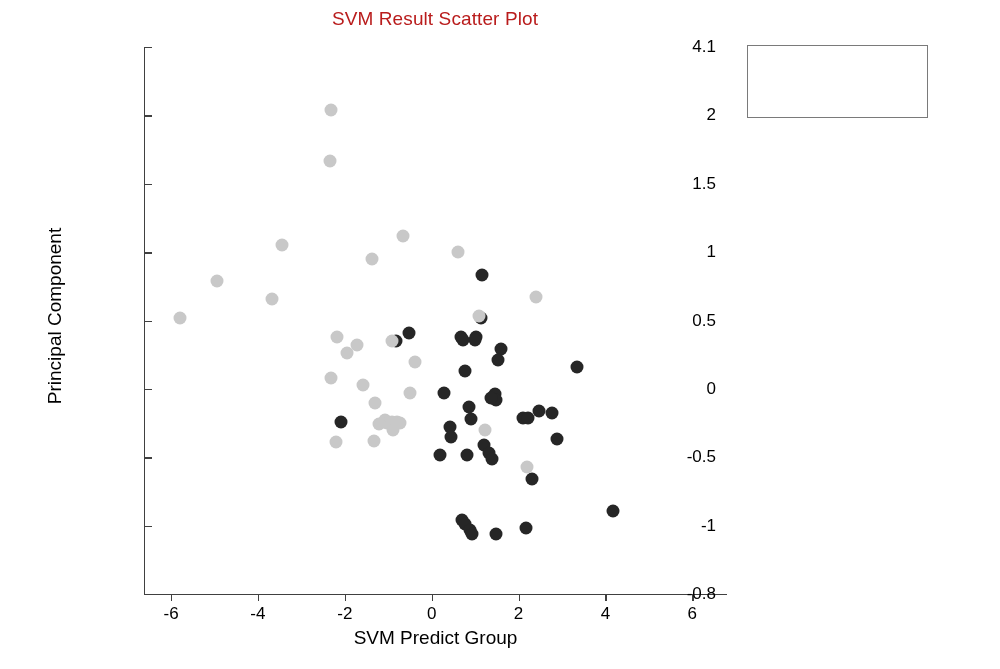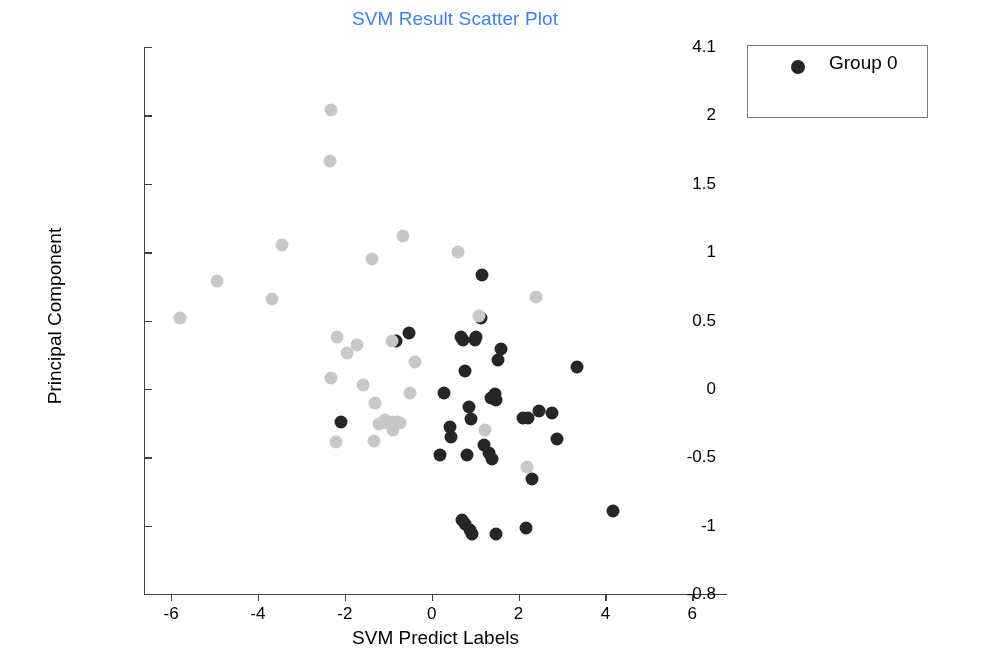--- a/index.html
+++ b/index.html
@@ -23,24 +23,23 @@
     background: #ffffff;
   }
 
   #chart-title {
     position: absolute;
     left: 0;
     top: 8px;
     width: 870px;
     text-align: center;
     font-size: 19px;
-    color: #3b82f6;
+    color: #b91c1c;
     font-family: "Liberation Sans", sans-serif;
     letter-spacing: 0.1px;
-    padding-left: 20px;
   }
 
   
   #plot-area {
     position: absolute;
     left: 144px;
     top: 47px;
     width: 583px;
     height: 548px;
     box-sizing: border-box;
@@ -267,24 +266,20 @@
         <div class="ticklabel-y" style="top: 205.125px;">1</div>
         <div class="tick-y" style="top: 136.75px; left: 0px;"></div>
         <div class="ticklabel-y" style="top: 136.75px; text-align: right;">1.5</div>
         <div class="tick-y" style="top: 68.375px; left: 0px;"></div>
         <div class="ticklabel-y" style="top: 68.375px;">2</div>
         <div class="tick-y" style="top: 0px; left: 0px;"></div>
         <div class="ticklabel-y" style="top: 0px;">4.1</div>
       </div>
   </div>
 
-  <div id="xlabel">SVM Predict Labels</div>
+  <div id="xlabel">SVM Predict Group</div>
 
   <div id="ylabel">Principal Component</div>
 
   <div id="legend">
-    <div class="legend-row r0">
-      <span class="legend-dot g0"></span>
-      <span class="legend-text">Group 0</span>
-    </div>
   </div>
 
 </div>
 
 </body></html>

